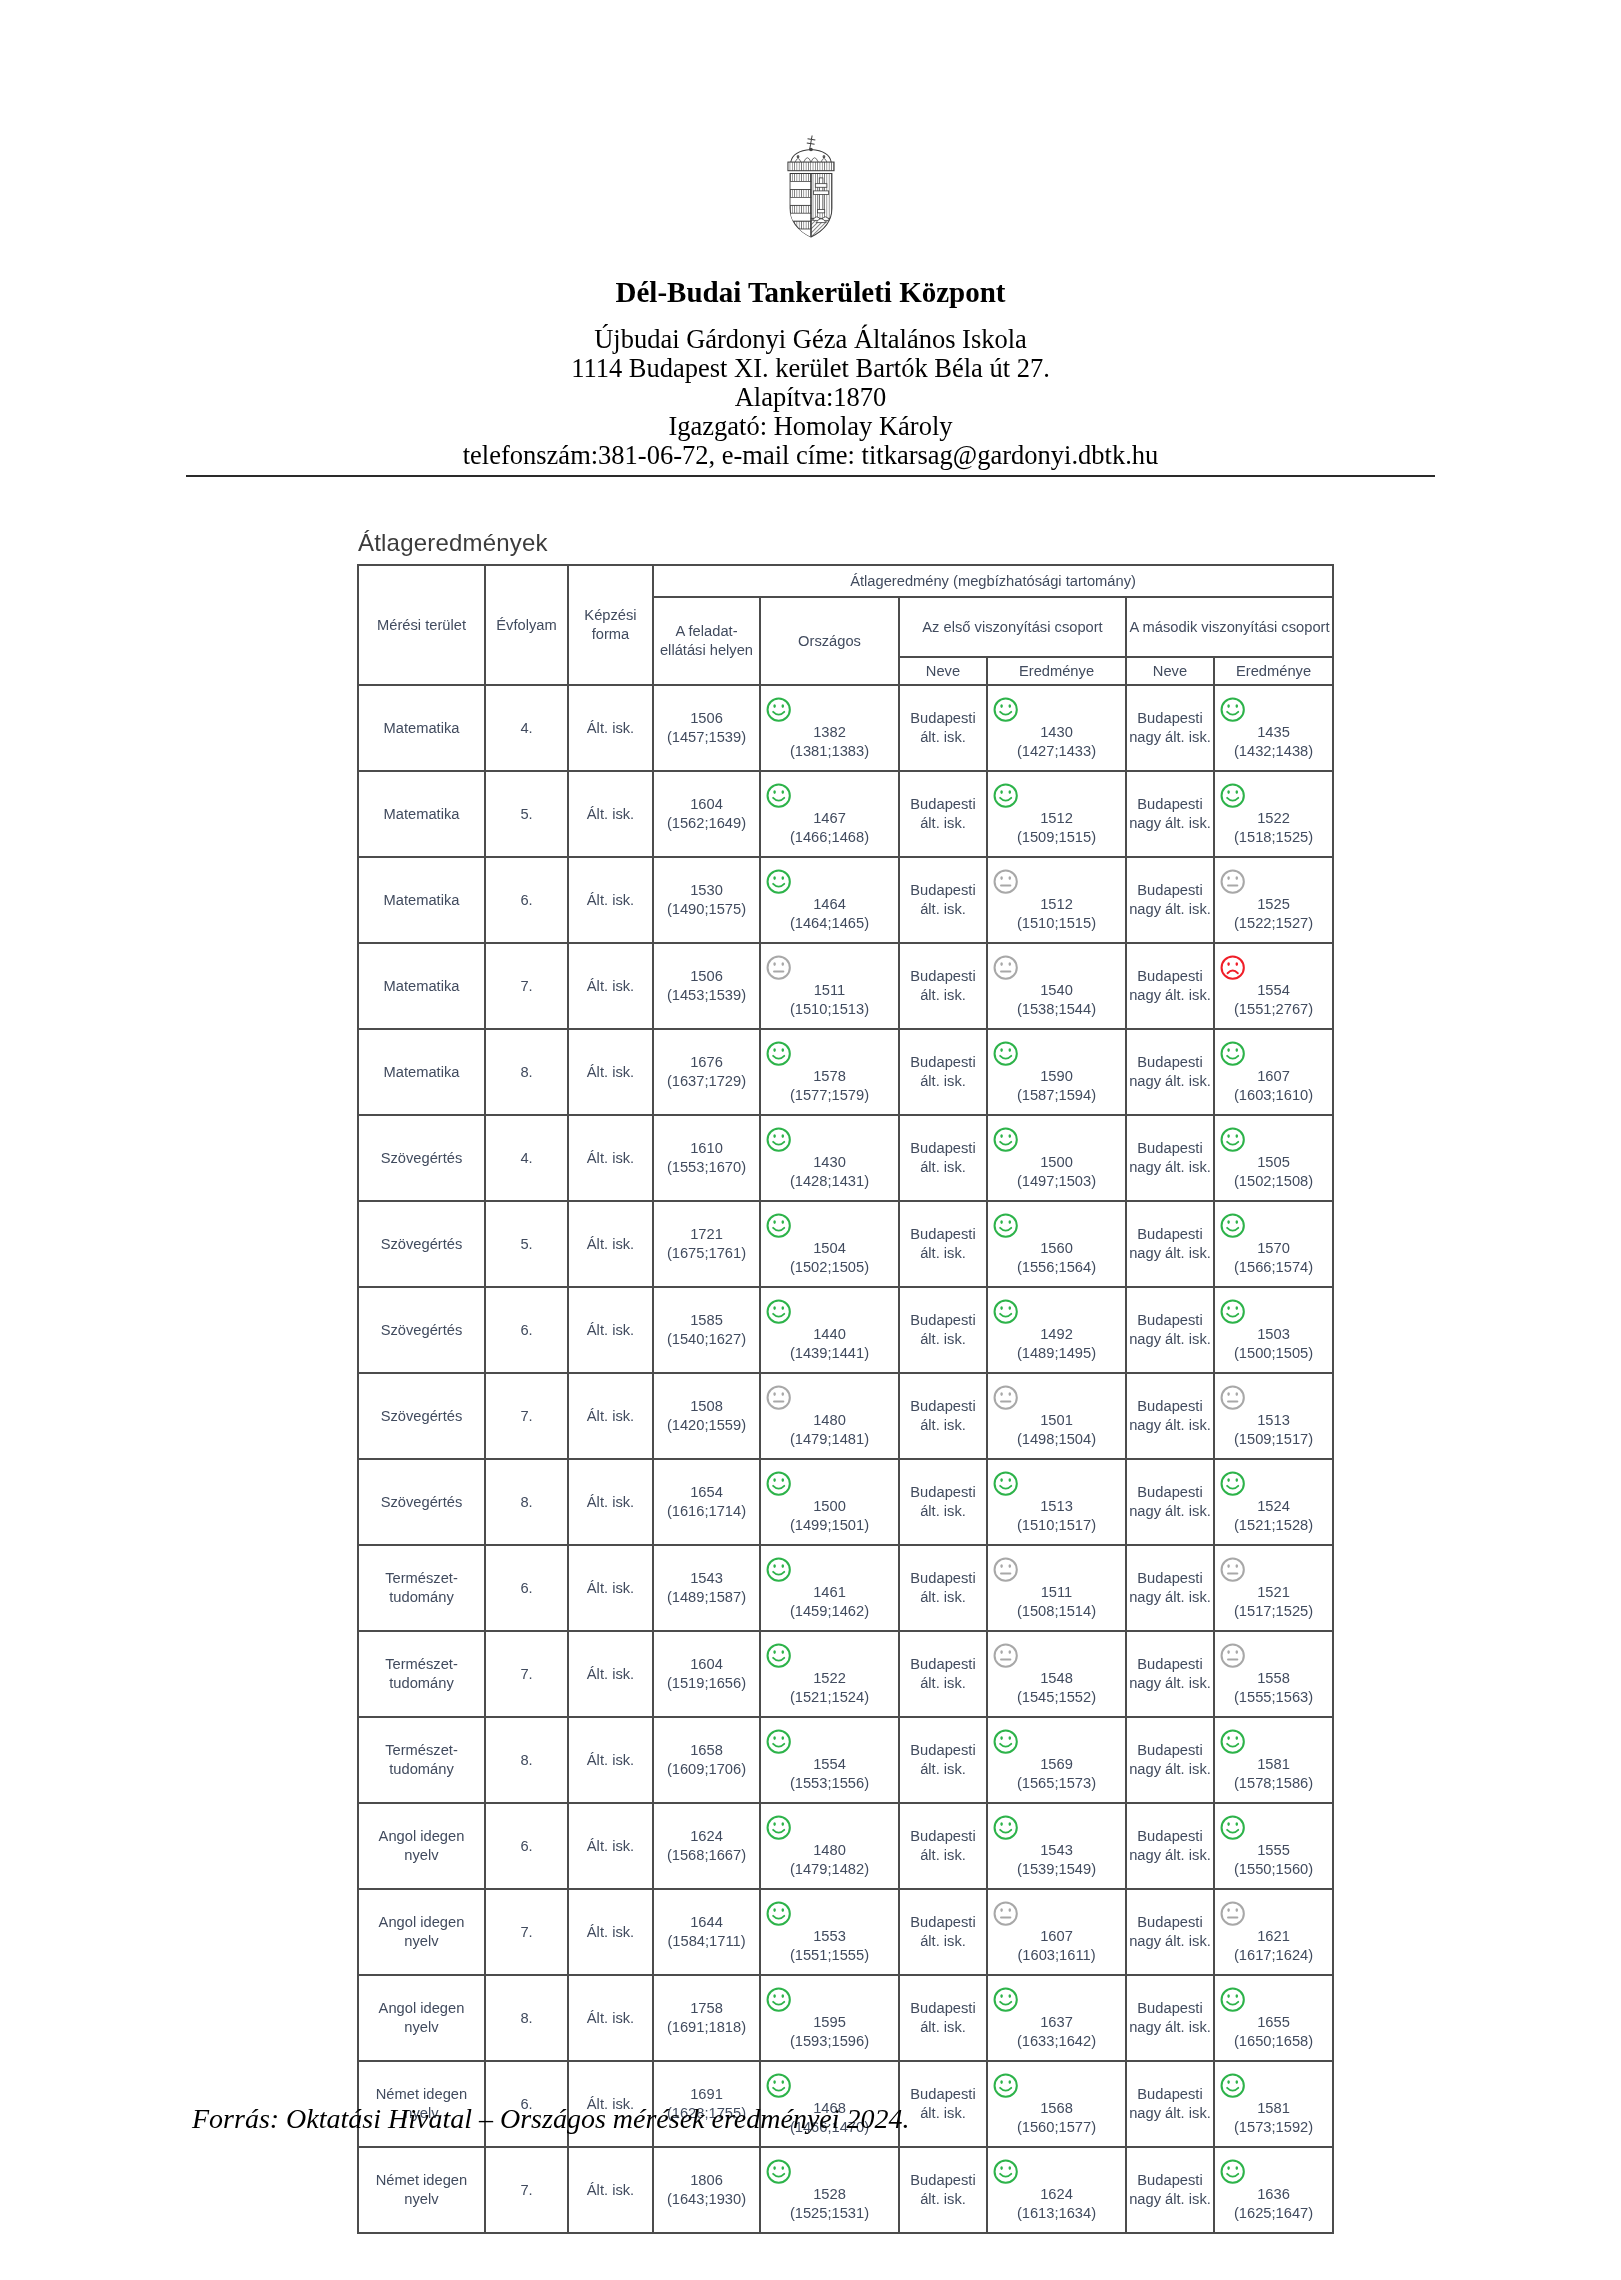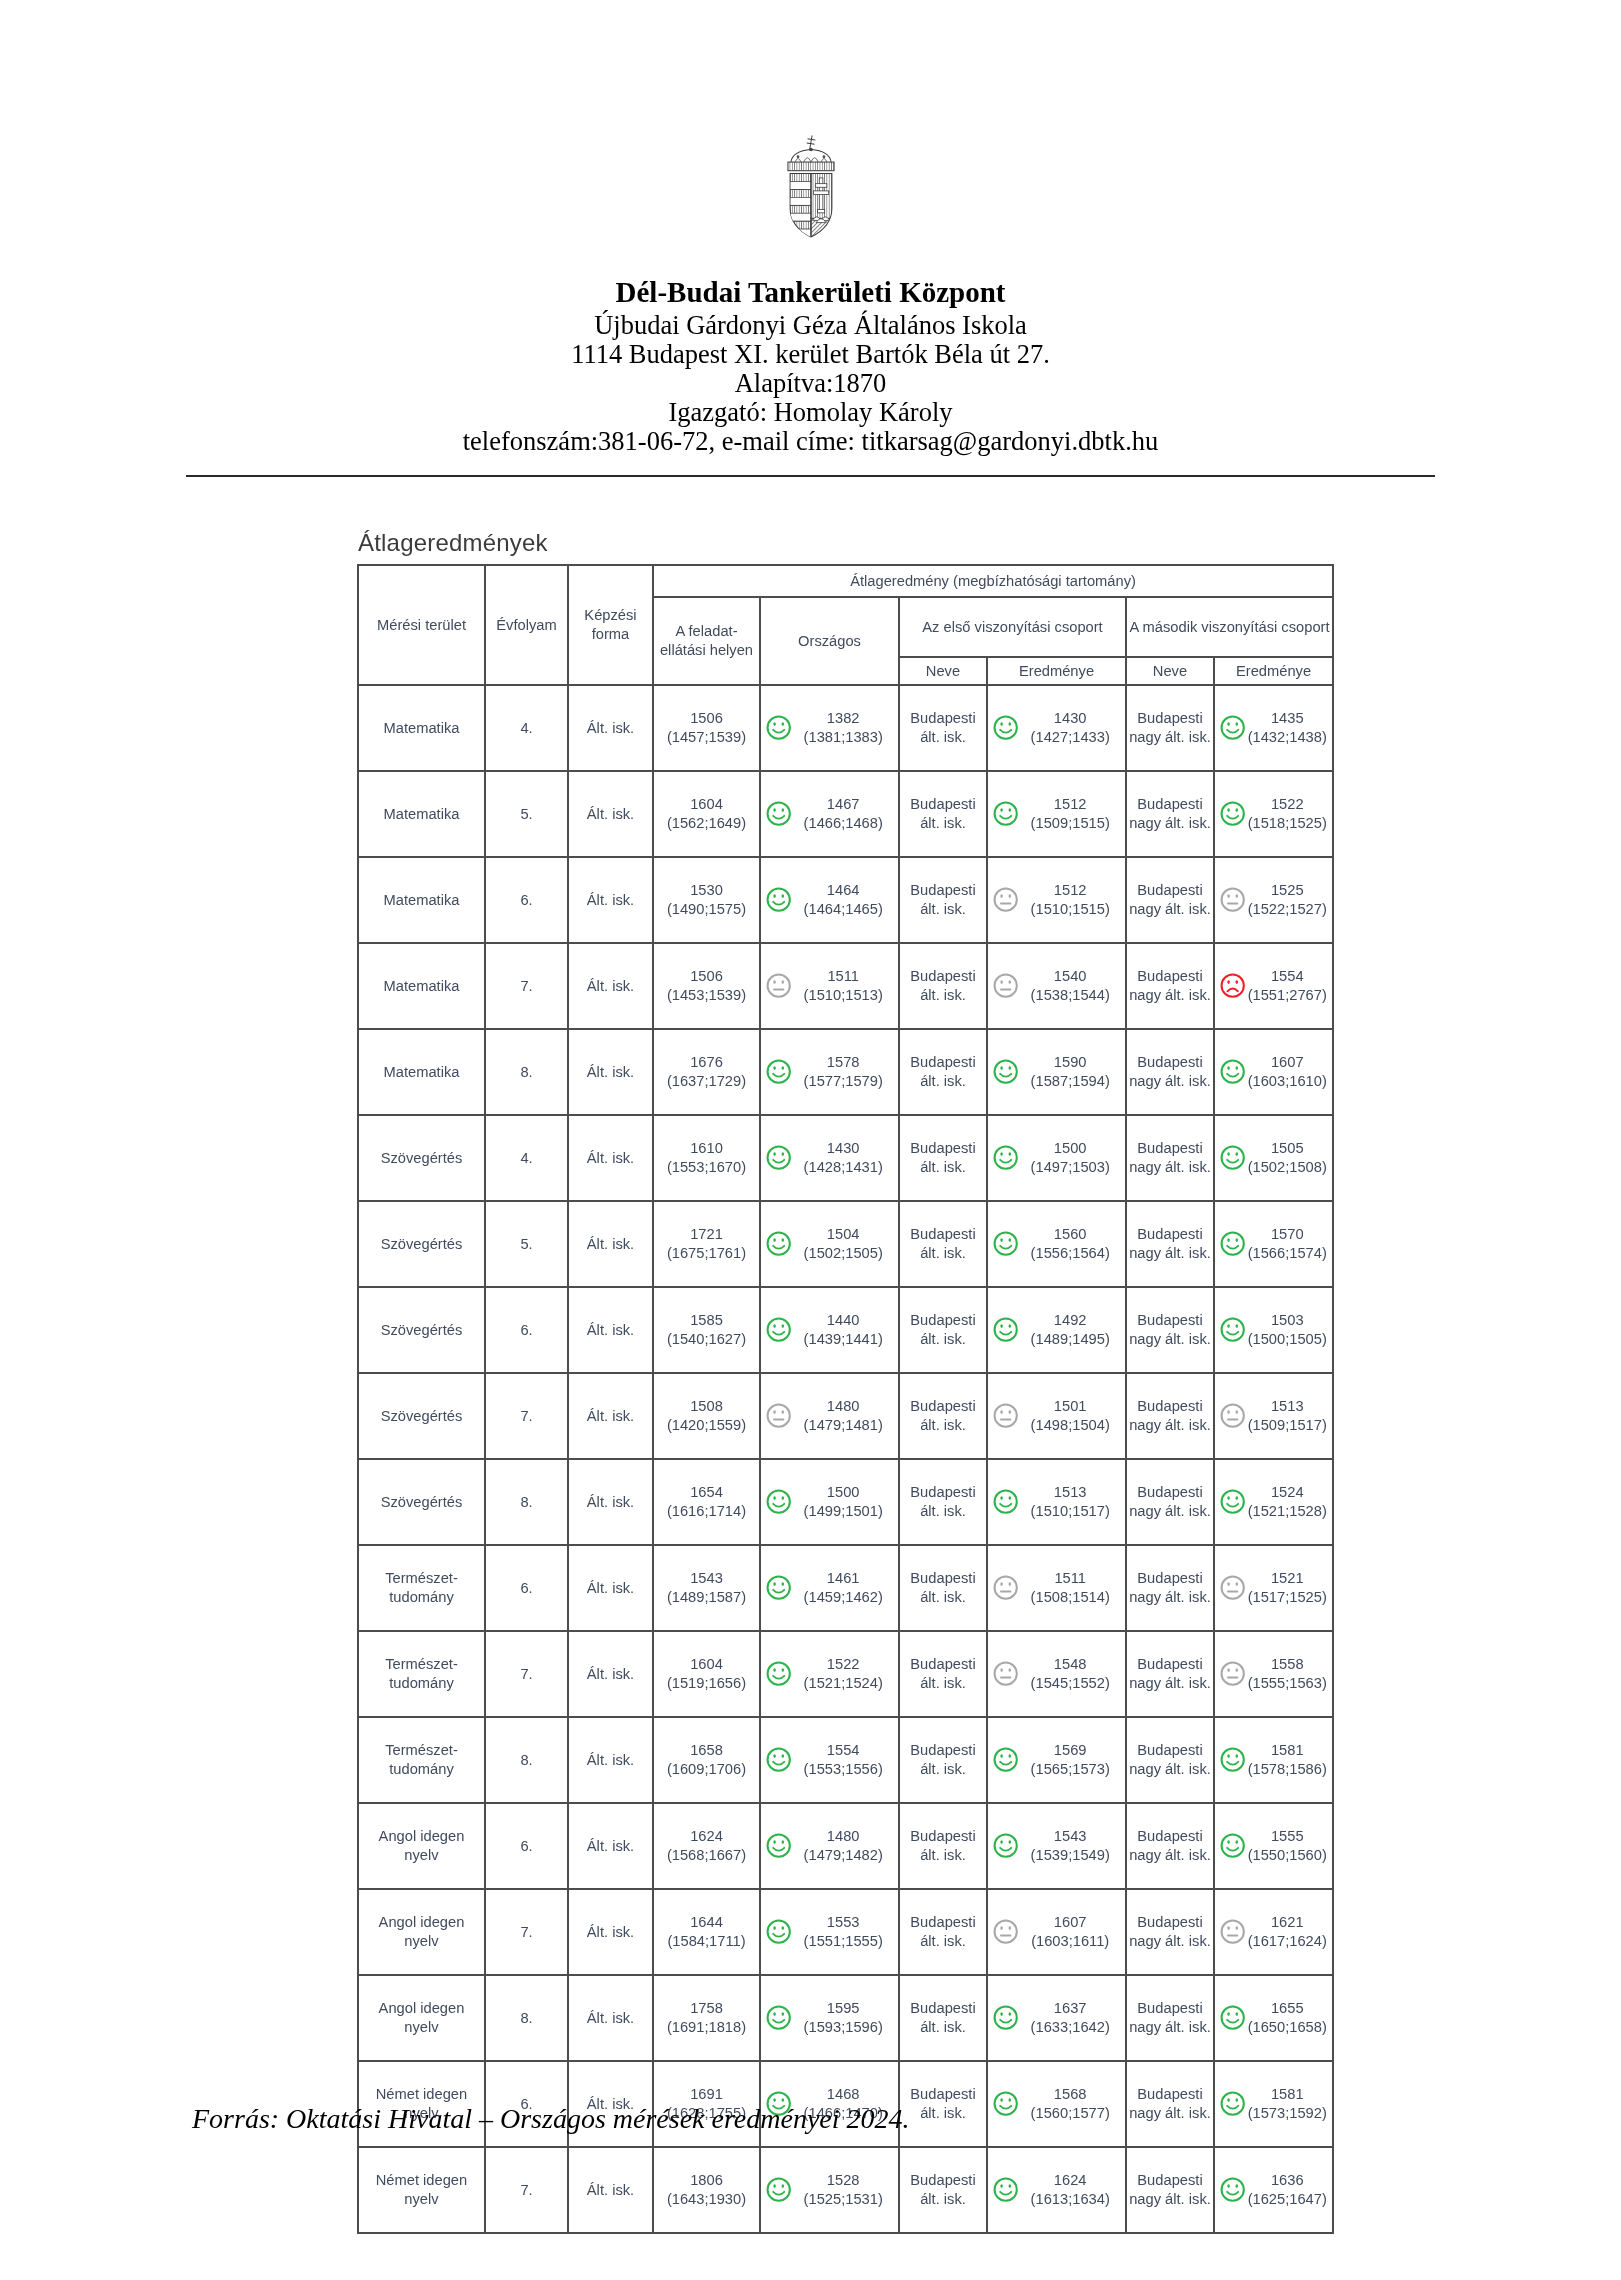--- a/index.html
+++ b/index.html
@@ -5,40 +5,40 @@
   html,body { margin:0; padding:0; }
   body {
     width:1621px; height:2281px; background:#ffffff; position:relative;
     font-family:"Liberation Sans", sans-serif; overflow:hidden;
   }
   .crest { position:absolute; top:133px; left:50%; transform:translateX(-50%); }
   .letterhead {
     position:absolute; top:276px; left:0; width:100%; text-align:center;
     font-family:"Liberation Serif", serif; color:#000;
   }
-  .letterhead .org { font-size:29px; font-weight:bold; line-height:33px; margin-bottom:2px; }
+  .letterhead .org { font-size:29px; font-weight:bold; line-height:33px; margin-bottom:16px; }
   .letterhead .line { font-size:26.5px; line-height:29px; }
   .rule { position:absolute; top:475px; left:186px; width:1249px; height:0; border-top:2px solid #2a2a2a; }
 
   .table-wrap { position:absolute; left:357px; top:529px; }
   .table-title { font-size:24px; color:#3c3c3c; margin:0 0 6.9px 1px; letter-spacing:0.2px; }
 
   table.results {
     border-collapse:collapse; table-layout:fixed; width:976px;
     font-size:14.7px; line-height:18.6px; color:#414b5e; border:2.9px solid #454545;
   }
   table.results th, table.results td {
     border-left:2px solid #4c4c4c; border-right:2px solid #4c4c4c;
     border-top:2.9px solid #4c4c4c; border-bottom:2.9px solid #4c4c4c;
     padding:2px; text-align:center; vertical-align:middle; font-weight:normal;
     overflow-wrap:break-word;
   }
   tr.hr1 { height:32px; } tr.hr2 { height:60px; } tr.hr3 { height:28px; }
   tbody.results-body tr { height:86px; }
-  .res { display:flex; padding:0 2px; }
+  .res { display:flex; padding:0 2px;flex-direction:column; }
   .res .face { flex:0 0 auto; display:flex; align-items:center; }
   .res .nums { flex:1 1 auto; text-align:center; }
   .res .nums div { white-space:nowrap; }
   .helyi div { white-space:nowrap; }
 
   .footer {
     position:absolute; left:192px; top:2103px;
     font-family:"Liberation Serif", serif; font-size:28px; color:#000;font-style:italic;
   }
 </style>

